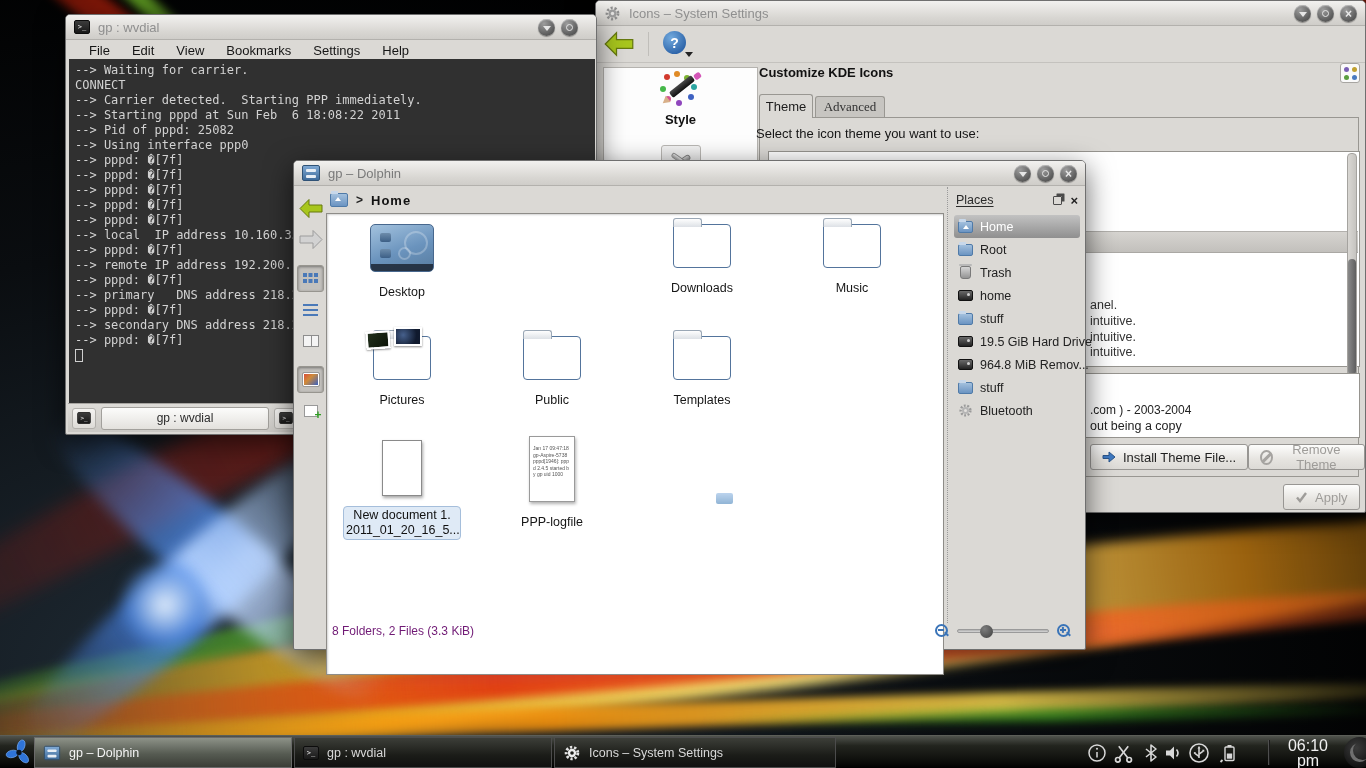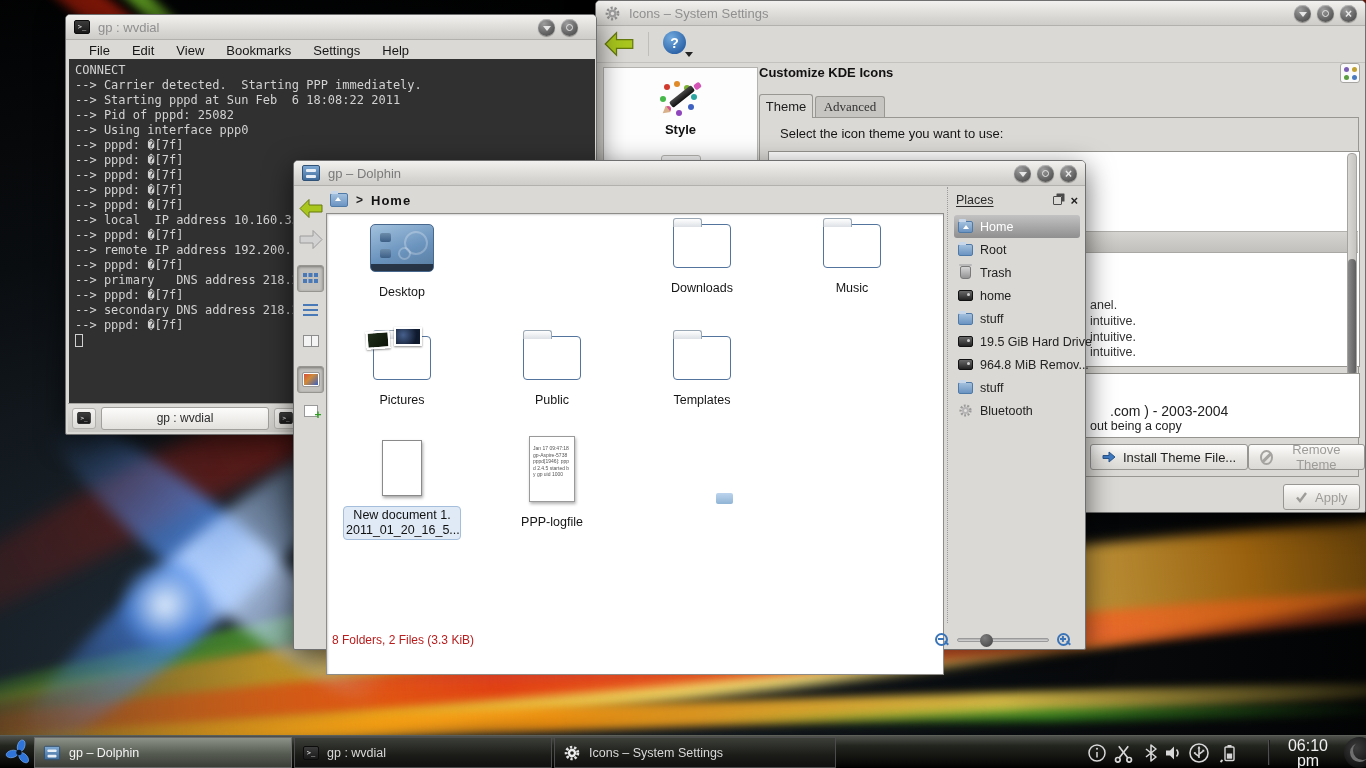--- a/index.html
+++ b/index.html
@@ -106,21 +106,21 @@
   .p-item{display:flex;align-items:center;gap:7px;height:23px;font-size:12.5px;color:#222;padding-left:4px;border-radius:3px;}
   .p-item.sel{background:linear-gradient(#c2c2c2,#8f8f8f);color:#fff;}
   .mini-folder{width:15px;height:12px;position:relative;border-radius:2px;flex:0 0 auto;
        background:linear-gradient(#a3c0dd,#6b94c2);border:1px solid #4f7aa8;}
   .mini-folder::before{content:"";position:absolute;top:-3px;left:0;width:7px;height:3px;background:#c8d8ea;border-radius:1px 1px 0 0;}
   .mini-home::after{content:"";position:absolute;left:3.5px;top:3px;width:0;height:0;border-left:3px solid transparent;border-right:3px solid transparent;border-bottom:4px solid #fff;}
   .mini-trash{width:11px;height:13px;background:linear-gradient(#d6d6d6,#949494);border:1px solid #7a7a7a;border-radius:2px 2px 3px 3px;position:relative;flex:0 0 auto;margin:0 2px;}
   .mini-trash::before{content:"";position:absolute;top:-3px;left:-2px;right:-2px;height:2px;background:#b9b9b9;border-radius:1px;}
   .mini-drive{width:15px;height:11px;background:linear-gradient(#6a6a6a,#222);border:1px solid #111;border-radius:2px;position:relative;flex:0 0 auto;}
   .mini-drive::before{content:"";position:absolute;right:2px;top:2px;width:3px;height:3px;border-radius:50%;background:#cfcfcf;}
-  .statusbar{position:absolute;left:2px;bottom:2px;right:2px;height:23px;display:flex;align-items:flex-end;font-size:12px;color:#b91c1c;padding:0 4px;}
+  .statusbar{position:absolute;left:2px;bottom:2px;right:2px;height:23px;display:flex;align-items:flex-start;font-size:12px;color:#701a75;padding:0 4px;}
   .mag{width:14px;height:14px;position:relative;}
   .mag::before{content:"";position:absolute;left:0;top:0;width:9px;height:9px;border:2px solid #3a74b8;border-radius:50%;}
   .mag::after{content:"";position:absolute;left:9px;top:9px;width:5px;height:2px;background:#3a74b8;transform:rotate(45deg);}
   .mag .bar{position:absolute;left:2.5px;top:5px;width:6px;height:1.8px;background:#3a74b8;}
   .mag .bar.v{transform:rotate(90deg);}
   .slider-track{width:92px;height:4px;border-radius:2px;background:linear-gradient(#aeaeae,#d6d6d6);border:1px solid #9a9a9a;position:relative;}
   .slider-handle{position:absolute;top:-5px;width:13px;height:13px;border-radius:50%;
        background:radial-gradient(circle at 35% 30%, #7d7d7d, #3f3f3f);}
   .cab-ic{width:18px;height:16px;border-radius:2px;background:linear-gradient(#7fa9d4,#3f6b9a);border:1px solid #2f5276;position:relative;}
   .cab-ic::before,.cab-ic::after{content:"";position:absolute;left:3px;right:3px;height:3px;background:#e8eef5;border-radius:1px;}
@@ -206,21 +206,21 @@
         <path d="M10 1 L1 10 L10 19 L10 13.5 L23 13.5 L23 6.5 L10 6.5 Z" fill="#a8c61d" stroke="#66790f" stroke-width="1"></path>
       </svg>
     <div style="width:1px;height:24px;background:#c0beba;"></div>
     <div class="helpwrap">
       <div class="help-ic"></div>
       <div class="caret"></div>
     </div>
   </div>
 
   <div class="ss-side">
-    <div style="text-align:center;padding-top:12px;">
+    <div style="text-align:center;padding-top:2px;">
       <div class="style-ic" style="margin:0 auto;">
         <span class="dot"></span>
           <span class="pencil"></span>
           <span class="tip"></span>
           <span class="eraser"></span>
       </div>
       <div style="font-weight:bold;font-size:13px;color:#111;margin-top:2px;">Style</div>
     </div>
     <div style="margin:18px auto 0 auto;width:40px;height:34px;border:1px solid #b9b7b3;border-radius:3px;background:linear-gradient(#f2f2f2,#d8d8d8);display:flex;align-items:center;justify-content:center;">
       <div class="tools-ic">
@@ -239,34 +239,34 @@
   </div>
 
   <div class="ss-tab active" style="left:163px;top:93px;width:54px;z-index:3;">
       <span>Theme</span>
     </div>
   <div class="ss-tab inactive" style="left:219px;width:70px;">
       <span>Advanced</span>
     </div>
 
   <div class="ss-panel" style="left:163px;top:116px;width:600px;height:360px;"></div>
-  <div style="position:absolute;left:184px;top:125px;font-size:13px;color:#161616;">Select the icon theme you want to use:</div>
+  <div style="position:absolute;left:160px;top:125px;font-size:13px;color:#161616;">Select the icon theme you want to use:</div>
 
   <div style="position:absolute;left:172px;top:150px;width:592px;height:216px;background:#fff;border:1px solid #96948f;"></div>
   <div style="position:absolute;left:173px;top:230px;width:589px;height:22px;background:linear-gradient(#d6d4d0,#c2c0bc);border-top:1px solid #b2b0ac;border-bottom:1px solid #aaa8a4;"></div>
   <span style="position:absolute;left:494px;top:297px;font-size:12.5px;color:#333;">anel.</span>
   <span style="position:absolute;left:494px;top:313px;font-size:12.5px;color:#333;">intuitive.</span>
   <span style="position:absolute;left:494px;top:329px;font-size:12.5px;color:#333;">intuitive.</span>
   <span style="position:absolute;left:494px;top:344px;font-size:12.5px;color:#333;">intuitive.</span>
   <div style="position:absolute;left:751px;top:152px;width:10px;height:283px;background:linear-gradient(90deg,#d9d7d3,#c6c4c0);border:1px solid #a5a39f;border-radius:4px;">
     <div style="position:absolute;left:0px;top:105px;width:8px;height:116px;background:linear-gradient(90deg,#8a8a8a,#5f5f5f);border-radius:4px;"></div>
   </div>
 
   <div style="position:absolute;left:172px;top:372px;width:592px;height:65px;background:#fff;border:1px solid #96948f;"></div>
-  <span style="position:absolute;left:514px;top:402px;font-size:14px;color:#222;">.com ) - 2003-2004</span>
+  <span style="position:absolute;left:494px;top:402px;font-size:12px;color:#222;">.com ) - 2003-2004</span>
   <span style="position:absolute;left:494px;top:418px;font-size:12.5px;color:#222;">out being a copy</span>
 
   <button class="btn" style="left:494px;top:443px;">
     <svg width="14" height="12" viewBox="0 0 14 12">
         <path d="M1 4.5 L7 4.5 L7 1 L13 6 L7 11 L7 7.5 L1 7.5 Z" fill="#3f7ac2" stroke="#2b568c"></path>
       </svg>
     <span>Install Theme File...</span>
   </button>
   <button class="btn disabled" style="left:652px;top:443px;">
     <span class="no-entry"></span>
@@ -296,20 +296,21 @@
   <div class="menubar">
     <span class="menuitem">File</span>
     <span class="menuitem">Edit</span>
     <span class="menuitem">View</span>
     <span class="menuitem">Bookmarks</span>
     <span class="menuitem">Settings</span>
     <span class="menuitem">Help</span>
   </div>
   <div class="term-screen">
     <div>
+        <div class="term-line">--&gt; Waiting for carrier.</div>
         <div class="term-line">CONNECT</div>
         <div class="term-line">--&gt; Carrier detected.  Starting PPP immediately.</div>
         <div class="term-line">--&gt; Starting pppd at Sun Feb  6 18:08:22 2011</div>
         <div class="term-line">--&gt; Pid of pppd: 25082</div>
         <div class="term-line">--&gt; Using interface ppp0</div>
         <div class="term-line">--&gt; pppd: �[7f]</div>
         <div class="term-line">--&gt; pppd: �[7f]</div>
         <div class="term-line">--&gt; pppd: �[7f]</div>
         <div class="term-line">--&gt; pppd: �[7f]</div>
         <div class="term-line">--&gt; pppd: �[7f]</div>

